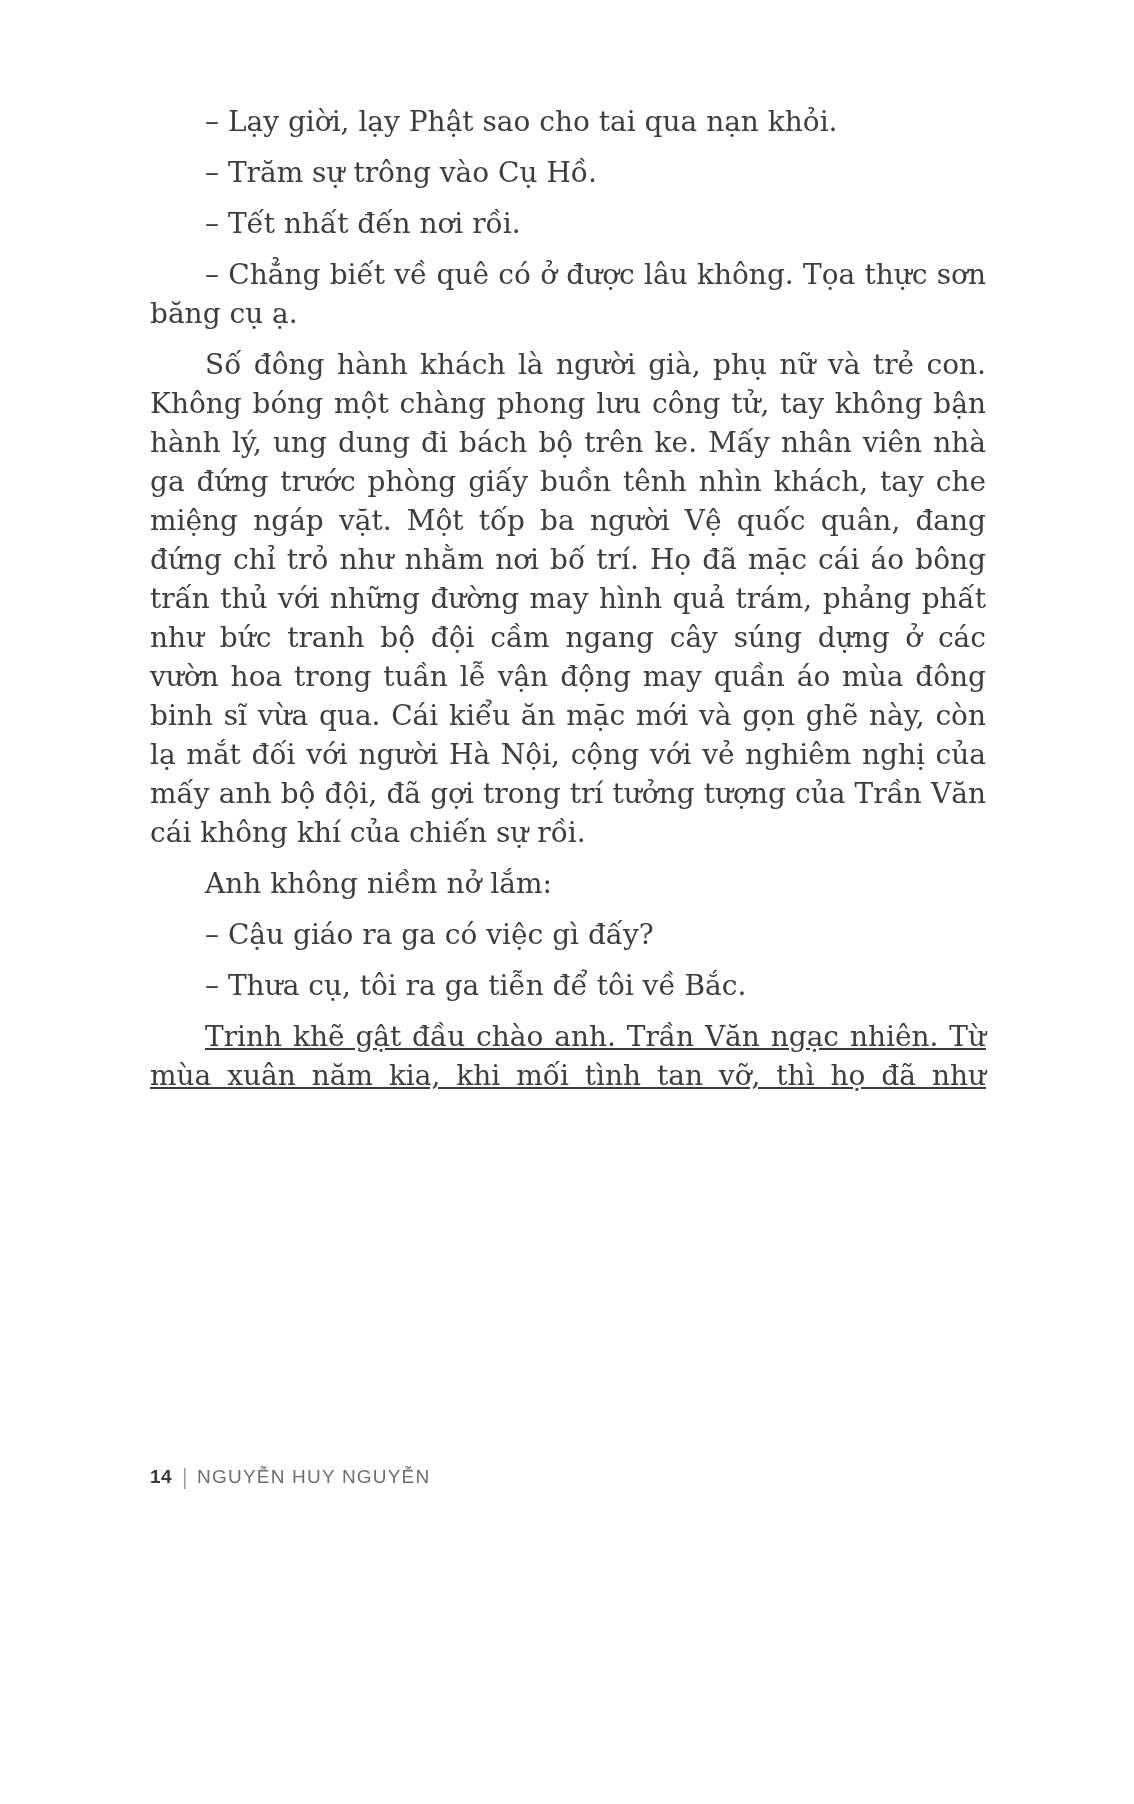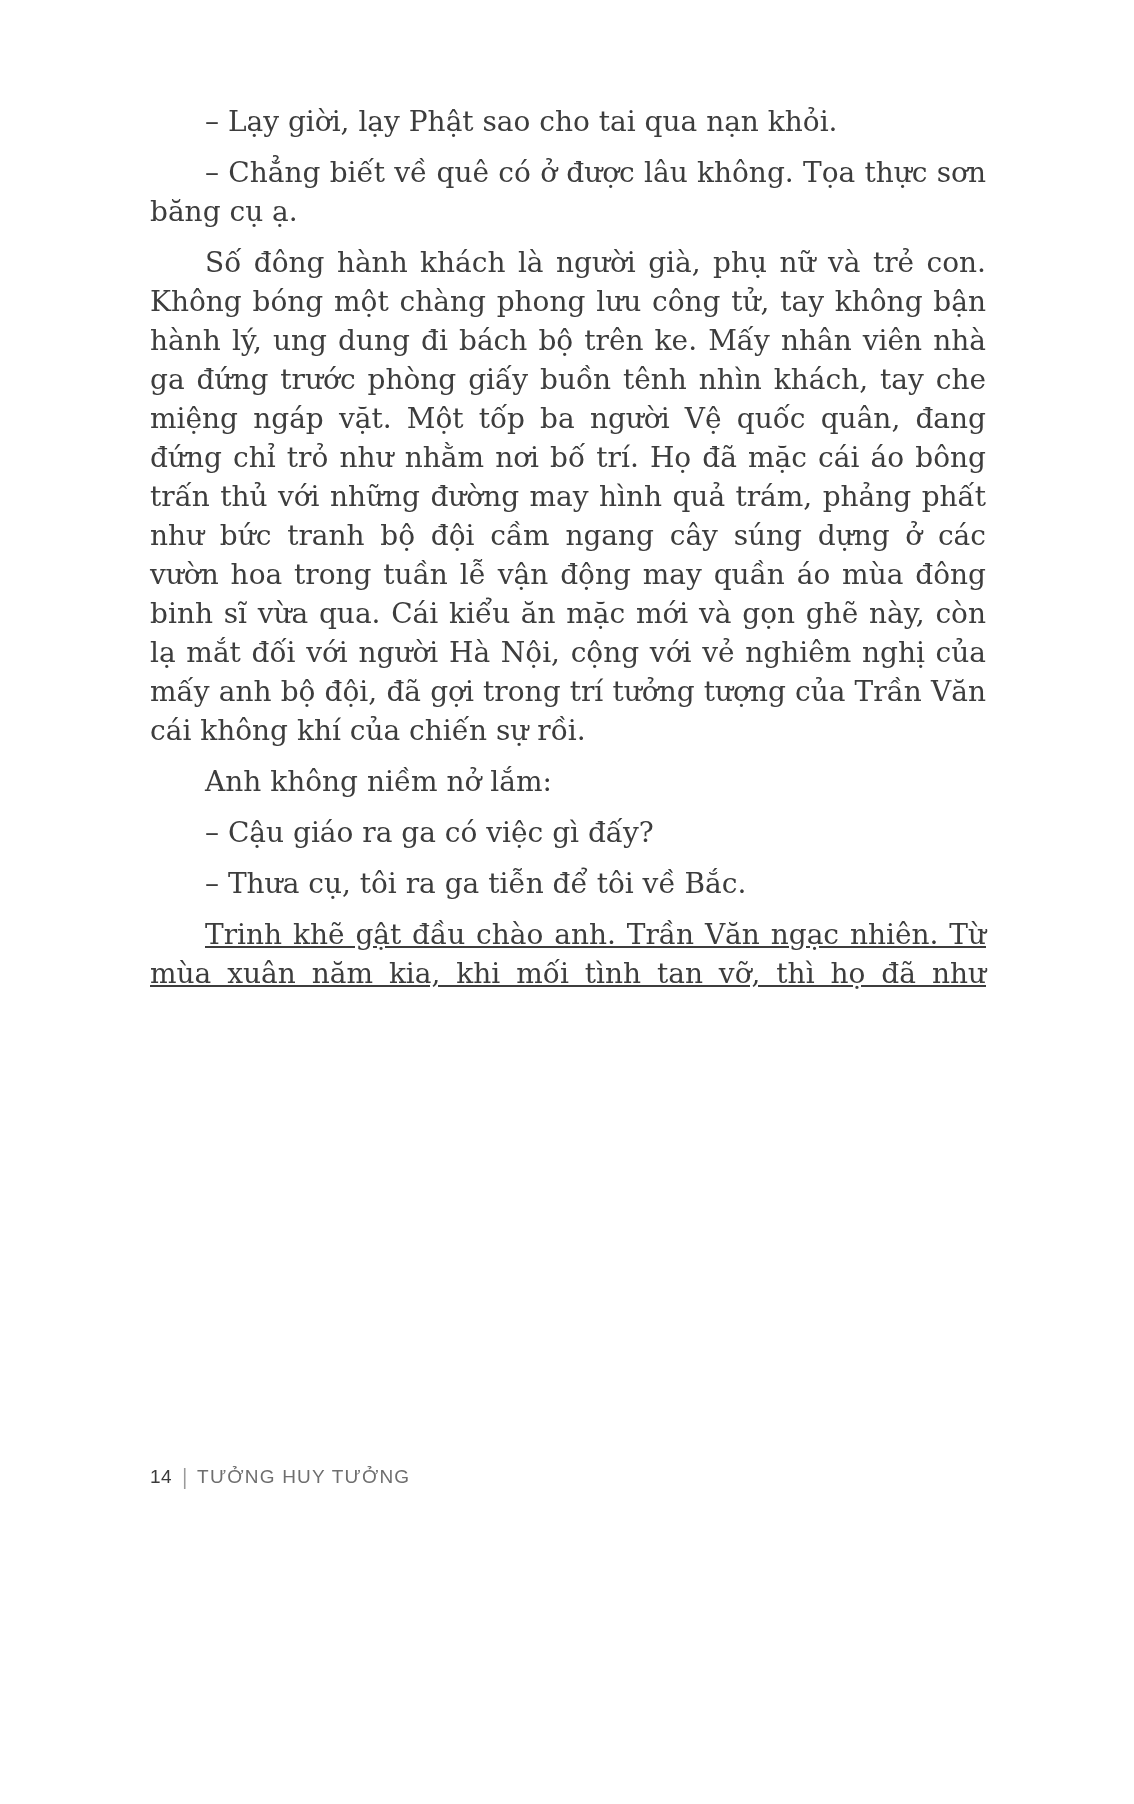--- a/index.html
+++ b/index.html
@@ -40,21 +40,21 @@
   .page-footer {
     position: absolute;
     left: 150px;
     top: 1466px;
     display: flex;
     align-items: center;
     font-family: "Liberation Sans", "DejaVu Sans", sans-serif;
     font-size: 19px;
   }
   .page-number {
-    font-weight: normal;
+    font-weight: bold;
     color: #3a3a3a;
     letter-spacing: 0.5px;
   }
   .footer-divider {
     color: #9a9a9a;
     margin: 0 10px;
     font-weight: 300;
     transform: scaleY(1.2);
   }
   .author-name {
@@ -62,27 +62,29 @@
     letter-spacing: 1.2px;
   }
 </style>
 </head>
 <body>
 
 <div class="page">
 
   <main class="text-block">
     <p>– Lạy giời, lạy Phật sao cho tai qua nạn khỏi.</p>
+    <p>– Trăm sự trông vào Cụ Hồ.</p>
+    <p>– Tết nhất đến nơi rồi.</p>
     <p>– Chẳng biết về quê có ở được lâu không. Tọa thực sơn băng cụ ạ.</p>
     <p>Số đông hành khách là người già, phụ nữ và trẻ con. Không bóng một chàng phong lưu công tử, tay không bận hành lý, ung dung đi bách bộ trên ke. Mấy nhân viên nhà ga đứng trước phòng giấy buồn tênh nhìn khách, tay che miệng ngáp vặt. Một tốp ba người Vệ quốc quân, đang đứng chỉ trỏ như nhằm nơi bố trí. Họ đã mặc cái áo bông trấn thủ với những đường may hình quả trám, phảng phất như bức tranh bộ đội cầm ngang cây súng dựng ở các vườn hoa trong tuần lễ vận động may quần áo mùa đông binh sĩ vừa qua. Cái kiểu ăn mặc mới và gọn ghẽ này, còn lạ mắt đối với người Hà Nội, cộng với vẻ nghiêm nghị của mấy anh bộ đội, đã gợi trong trí tưởng tượng của Trần Văn cái không khí của chiến sự rồi.</p>
     <p>Anh không niềm nở lắm:</p>
     <p>– Cậu giáo ra ga có việc gì đấy?</p>
     <p>– Thưa cụ, tôi ra ga tiễn để tôi về Bắc.</p>
     <p class="justify-last">Trinh khẽ gật đầu chào anh. Trần Văn ngạc nhiên. Từ mùa xuân năm kia, khi mối tình tan vỡ, thì họ đã như</p>
   </main>
 
   <footer class="page-footer">
     <span class="page-number">14</span>
     <span class="footer-divider">|</span>
-    <span class="author-name">TƯỞNG HUY TƯỞNG</span>
+    <span class="author-name">NGUYỄN HUY NGUYỄN</span>
   </footer>
 
 </div>
 
 </body></html>

